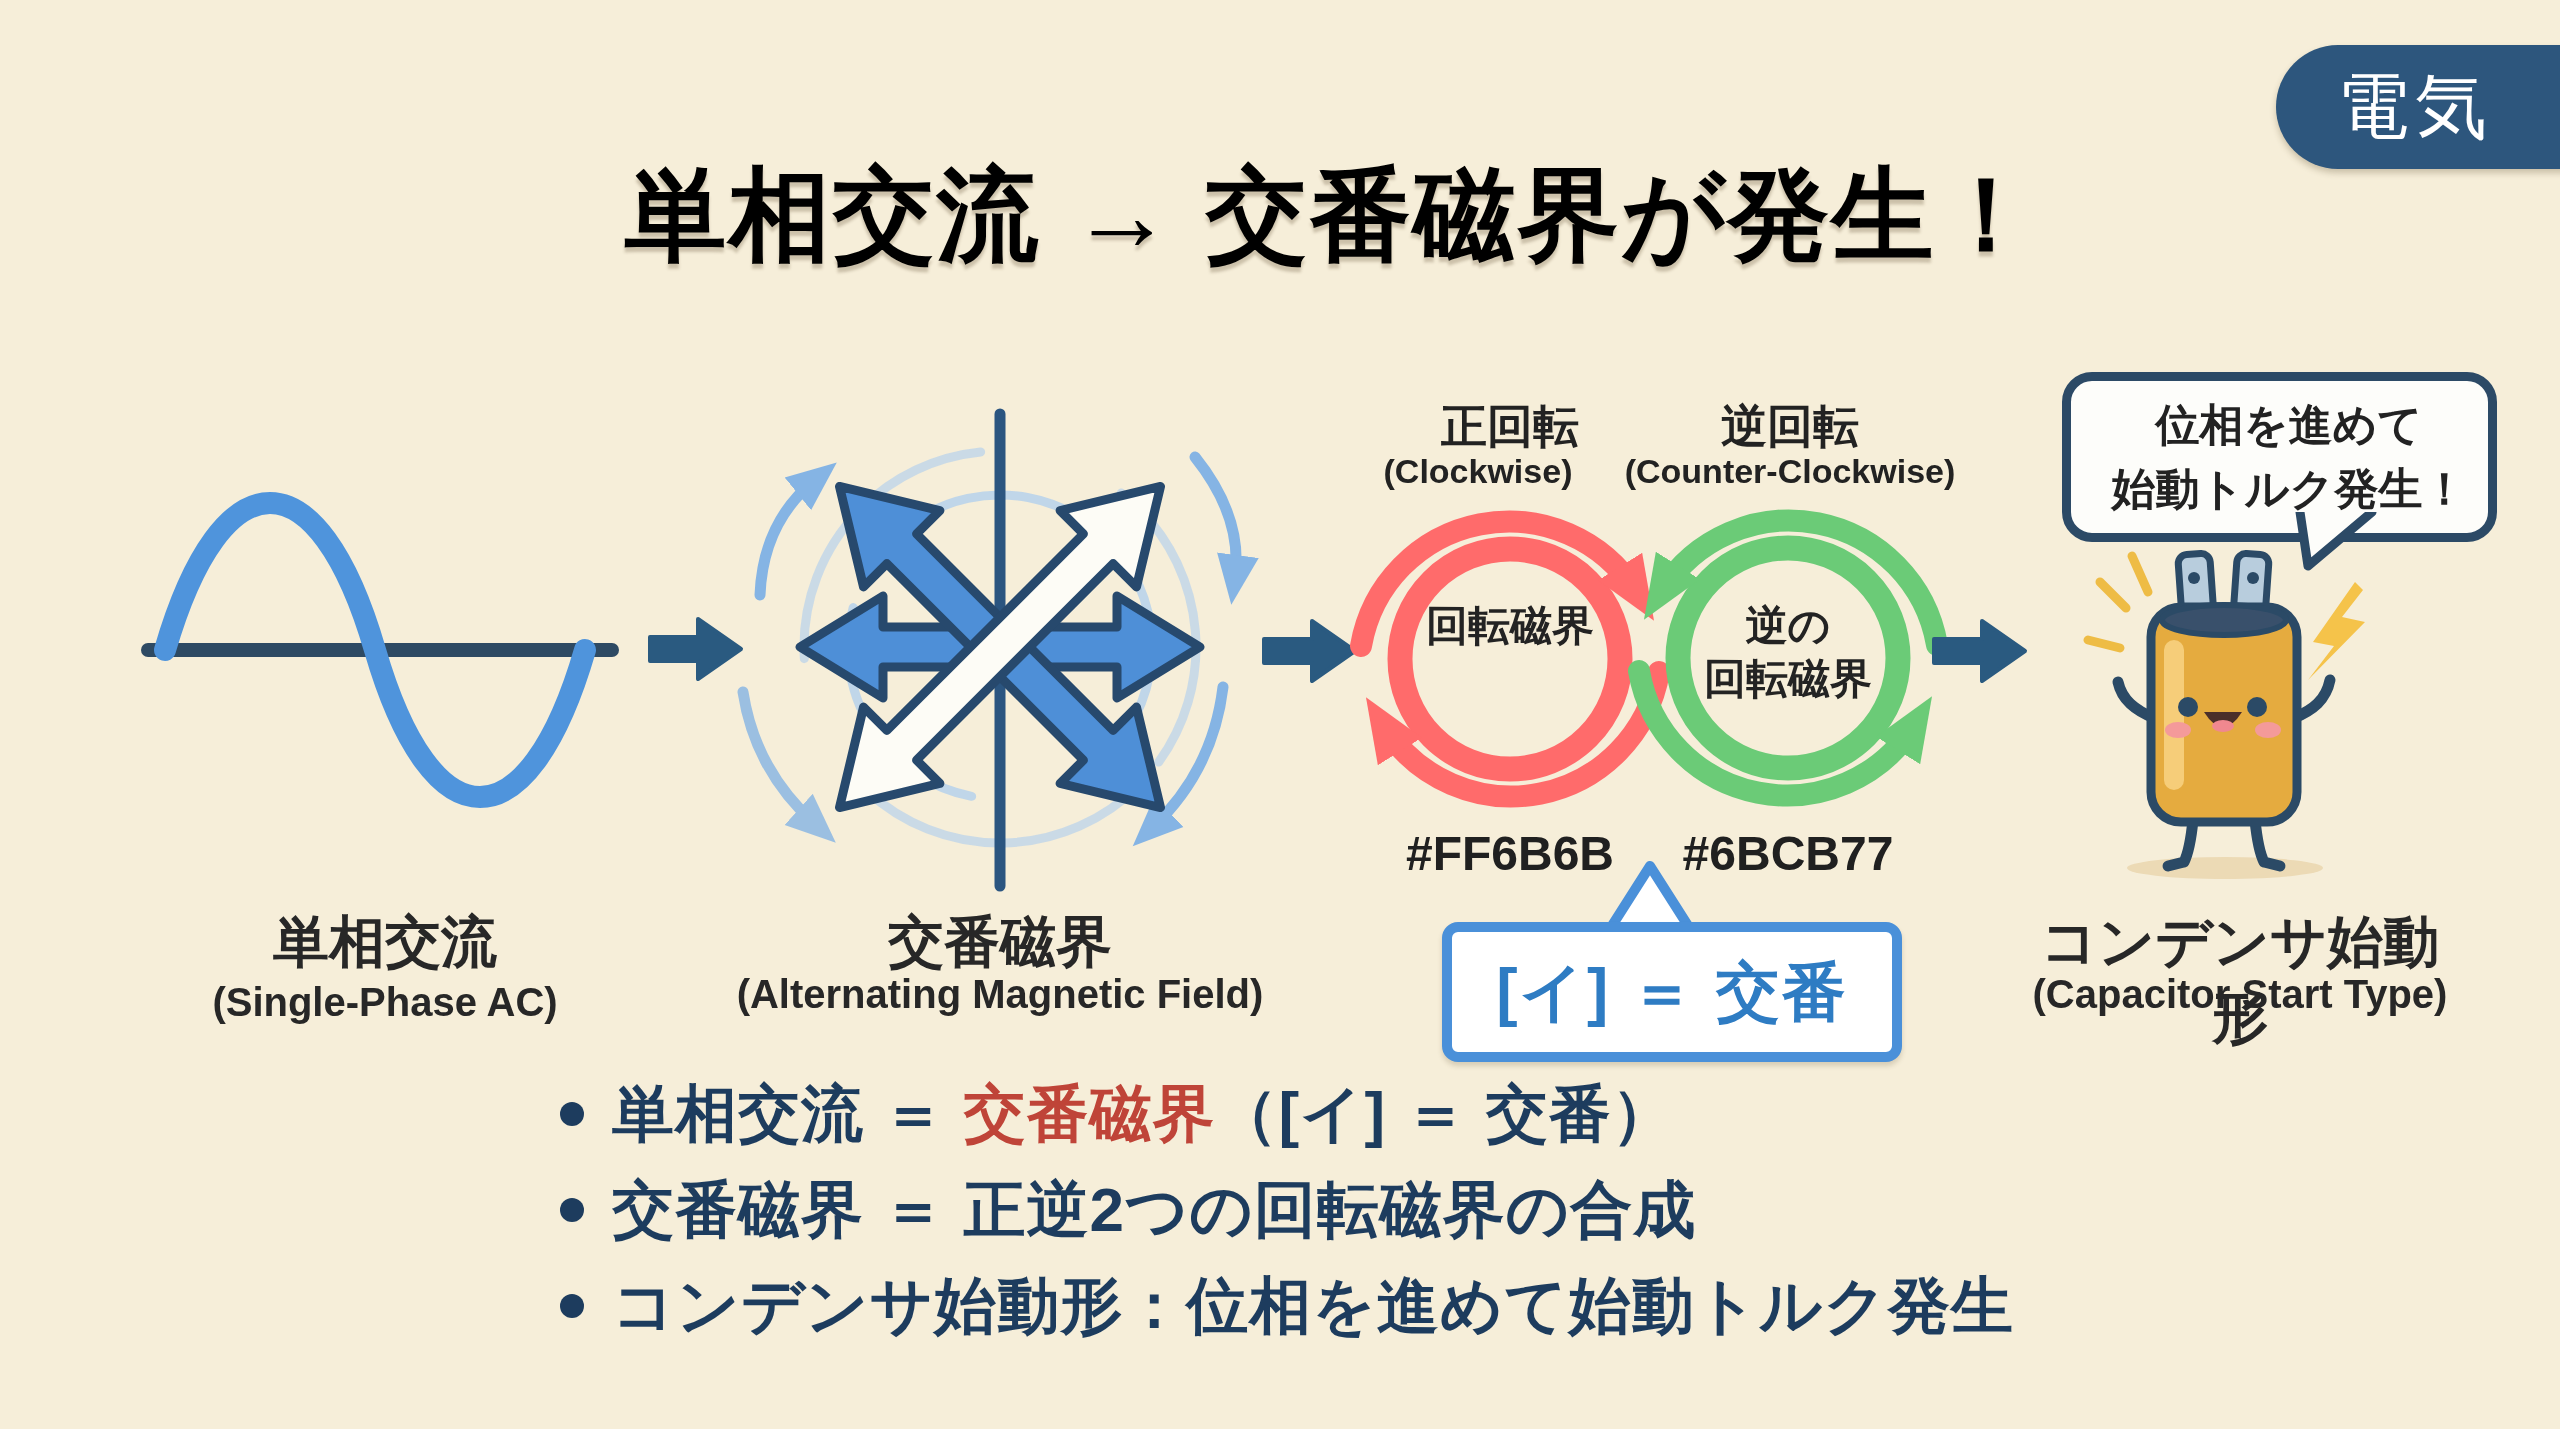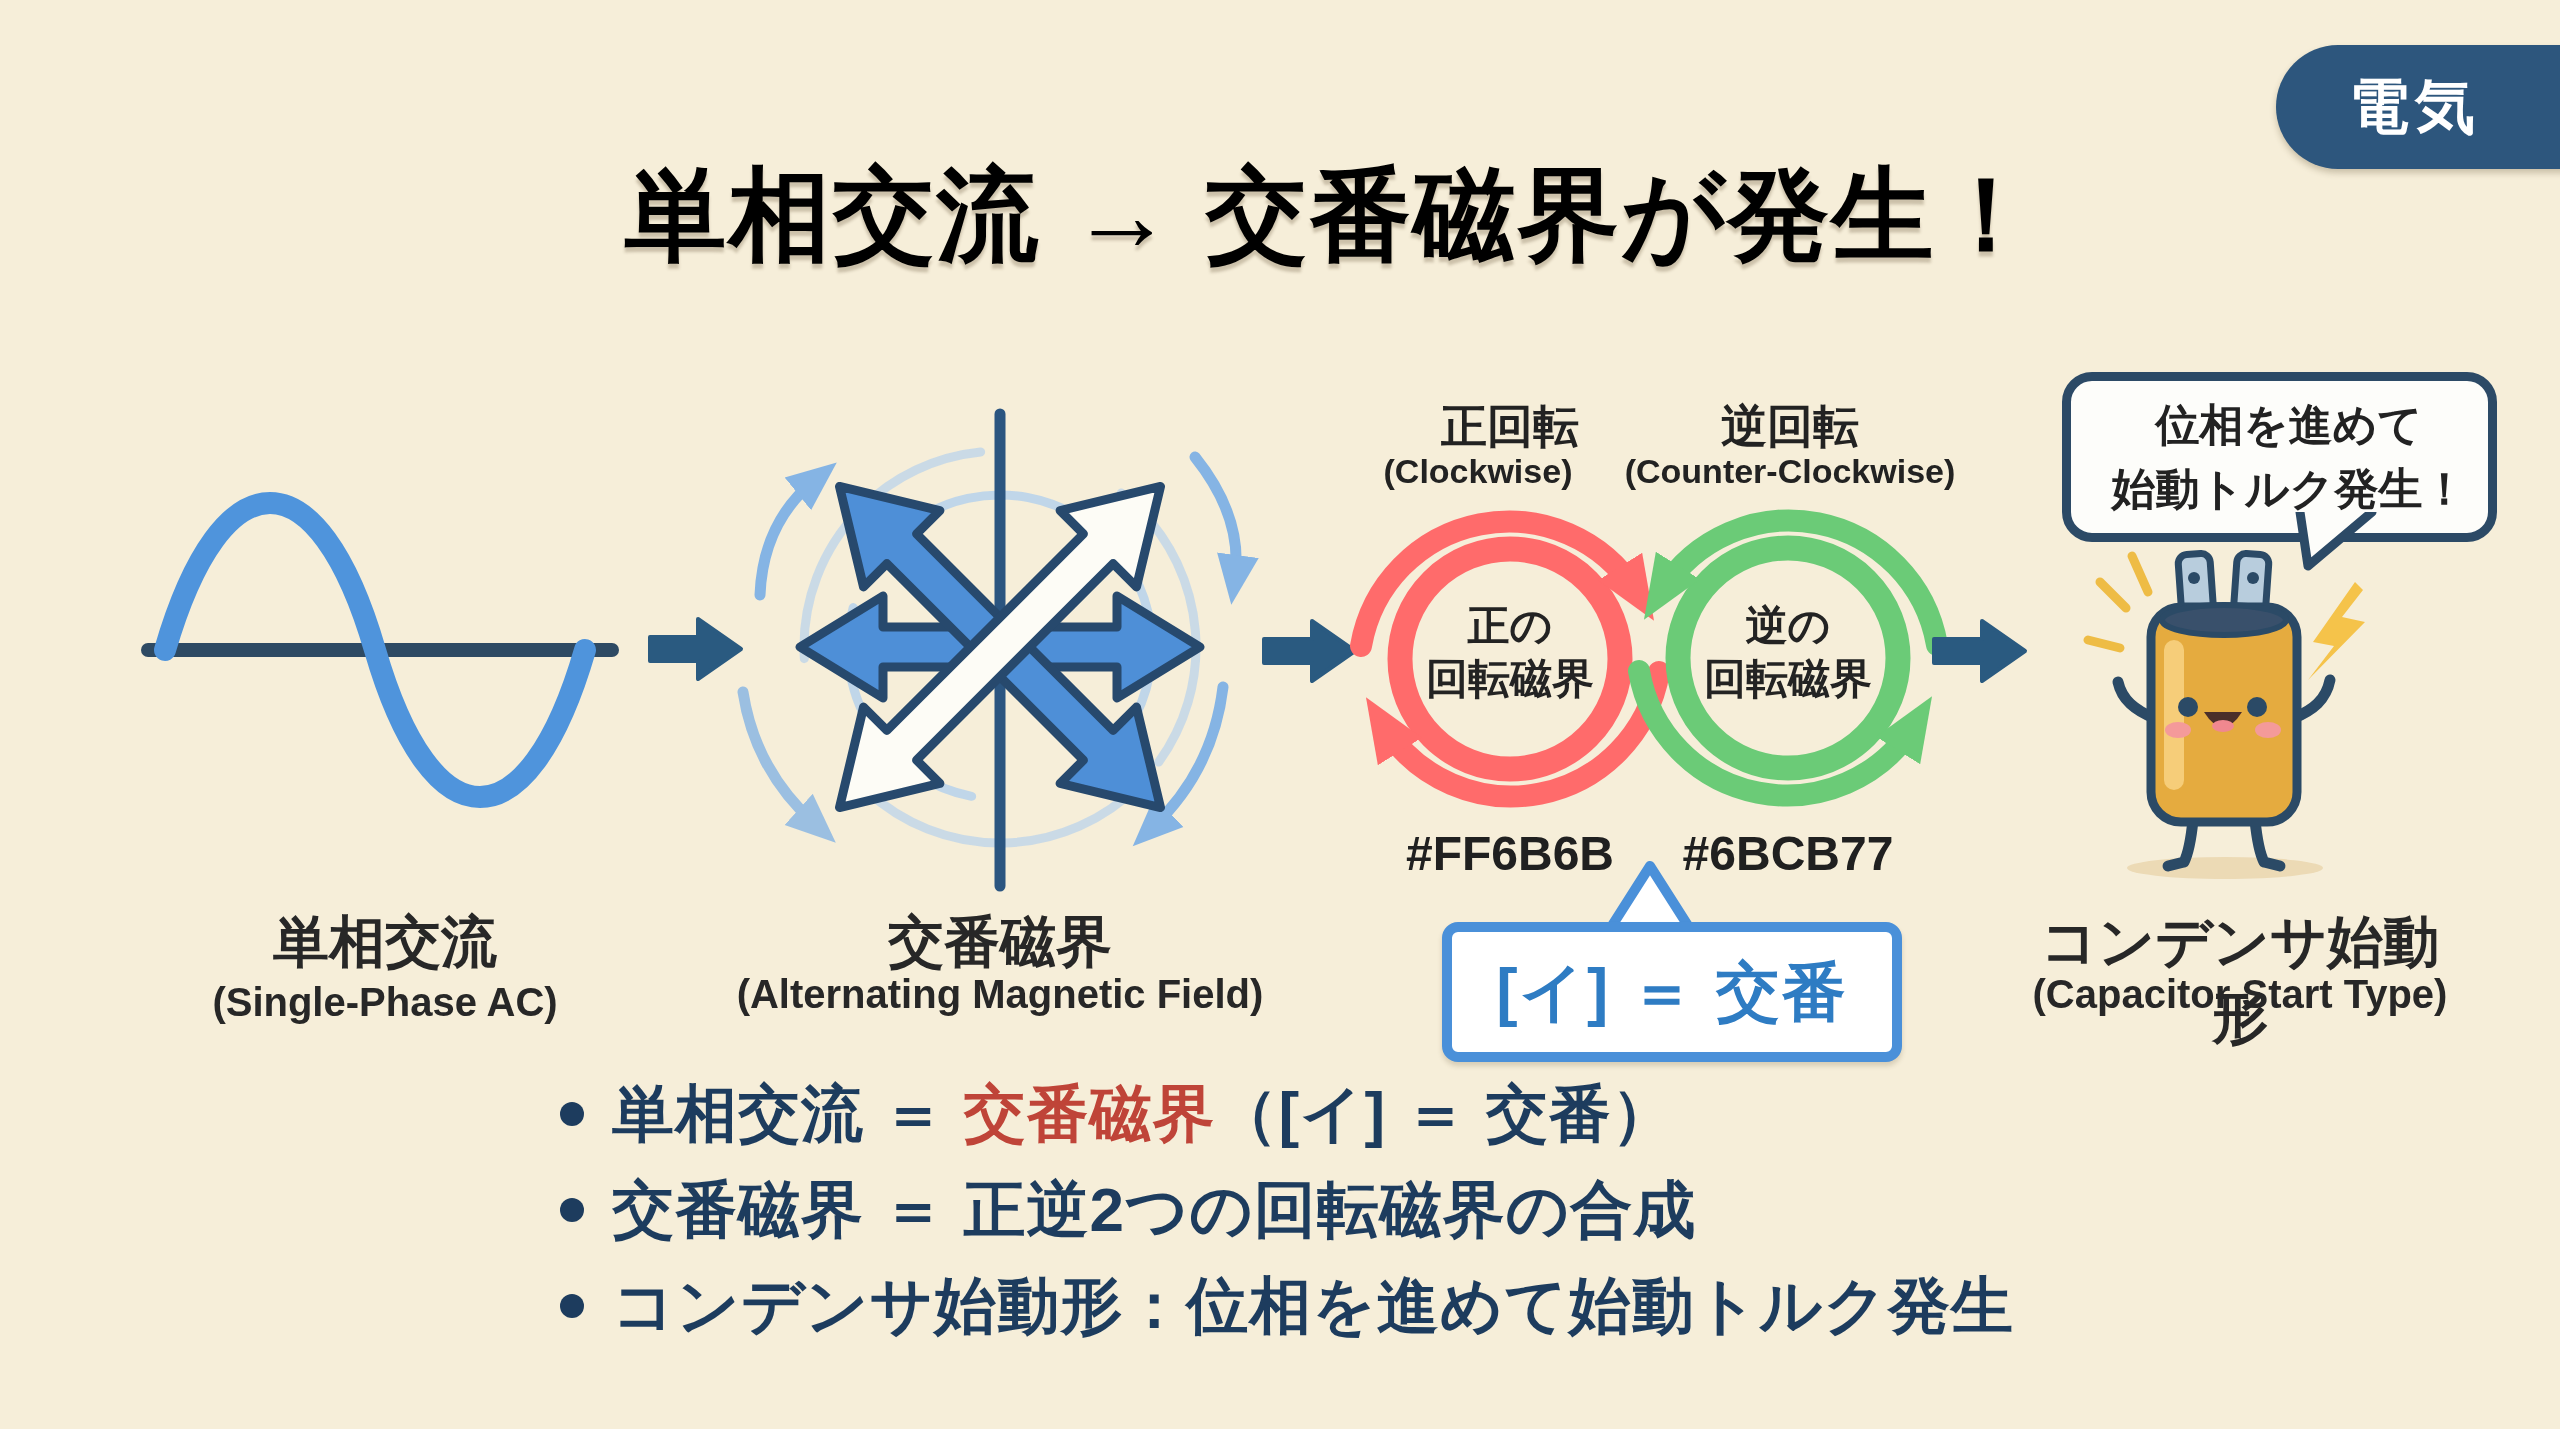--- a/index.html
+++ b/index.html
@@ -9,21 +9,21 @@
     font-family:"Liberation Sans","DejaVu Sans",sans-serif;
   }
   .abs{position:absolute;}
   
   .badge{
     position:absolute;top:45px;right:-8px;width:292px;height:124px;
     background:#2d567d;border-radius:62px 0 0 62px;
     display:flex;align-items:center;justify-content:center;
     box-shadow:0 4px 6px rgba(70,55,25,.25);
   }
-  .badge span{color:#ffffff;font-size:60px;font-weight:700;letter-spacing:6px;padding-right:14px;text-align:center;}
+  .badge span{color:#ffffff;font-size:72px;font-weight:400;letter-spacing:6px;padding-right:14px;text-align:center;}
   
   .title{
     position:absolute;top:148px;left:12px;width:2560px;text-align:center;
     font-size:102px;font-weight:900;color:#000000;letter-spacing:2px;
     text-shadow:0 5px 3px rgba(80,60,30,.25);
     padding-left:40px;
   }
   
   .jp-label{position:absolute;text-align:center;font-size:56px;font-weight:800;color:#272727;}
   .en-label{position:absolute;text-align:center;font-size:40px;font-weight:700;color:#272727;}
@@ -115,21 +115,20 @@
     <defs>
       <marker id="mRed" markerUnits="userSpaceOnUse" markerWidth="72" markerHeight="72" refX="30" refY="36" orient="auto">
         <polygon points="0,10 64,36 0,62" fill="#FF6B6B"></polygon>
       </marker>
     </defs>
     <circle cx="170" cy="172" r="110" fill="none" stroke="#FF6B6B" stroke-width="25"></circle>
     <path d="M21,159 A150,150 0 0 1 296,105" fill="none" stroke="#FF6B6B" stroke-width="22" stroke-linecap="round" marker-end="url(#mRed)"></path>
     <path d="M319,185 A150,150 0 0 1 44,239" fill="none" stroke="#FF6B6B" stroke-width="22" stroke-linecap="round" marker-end="url(#mRed)"></path>
   </svg>
   <div class="inner-label" style="left:1360px;top:600px;width:300px;">
-    <div>正の</div>
     <div>回転磁界</div>
   </div>
   <div class="hex-label" style="left:1360px;top:826px;width:300px;">#FF6B6B</div>
 
   <div class="rot-jp" style="left:1640px;top:396px;width:300px;">逆回転</div>
   <div class="rot-en" style="left:1590px;top:452px;width:400px;">(Counter-Clockwise)</div>
   <svg class="abs" style="left:1618px;top:486px;" width="340" height="350" viewBox="0 0 340 350">
     <defs>
       <marker id="mGreen" markerUnits="userSpaceOnUse" markerWidth="72" markerHeight="72" refX="30" refY="36" orient="auto">
         <polygon points="0,10 64,36 0,62" fill="#6BCB77"></polygon>

